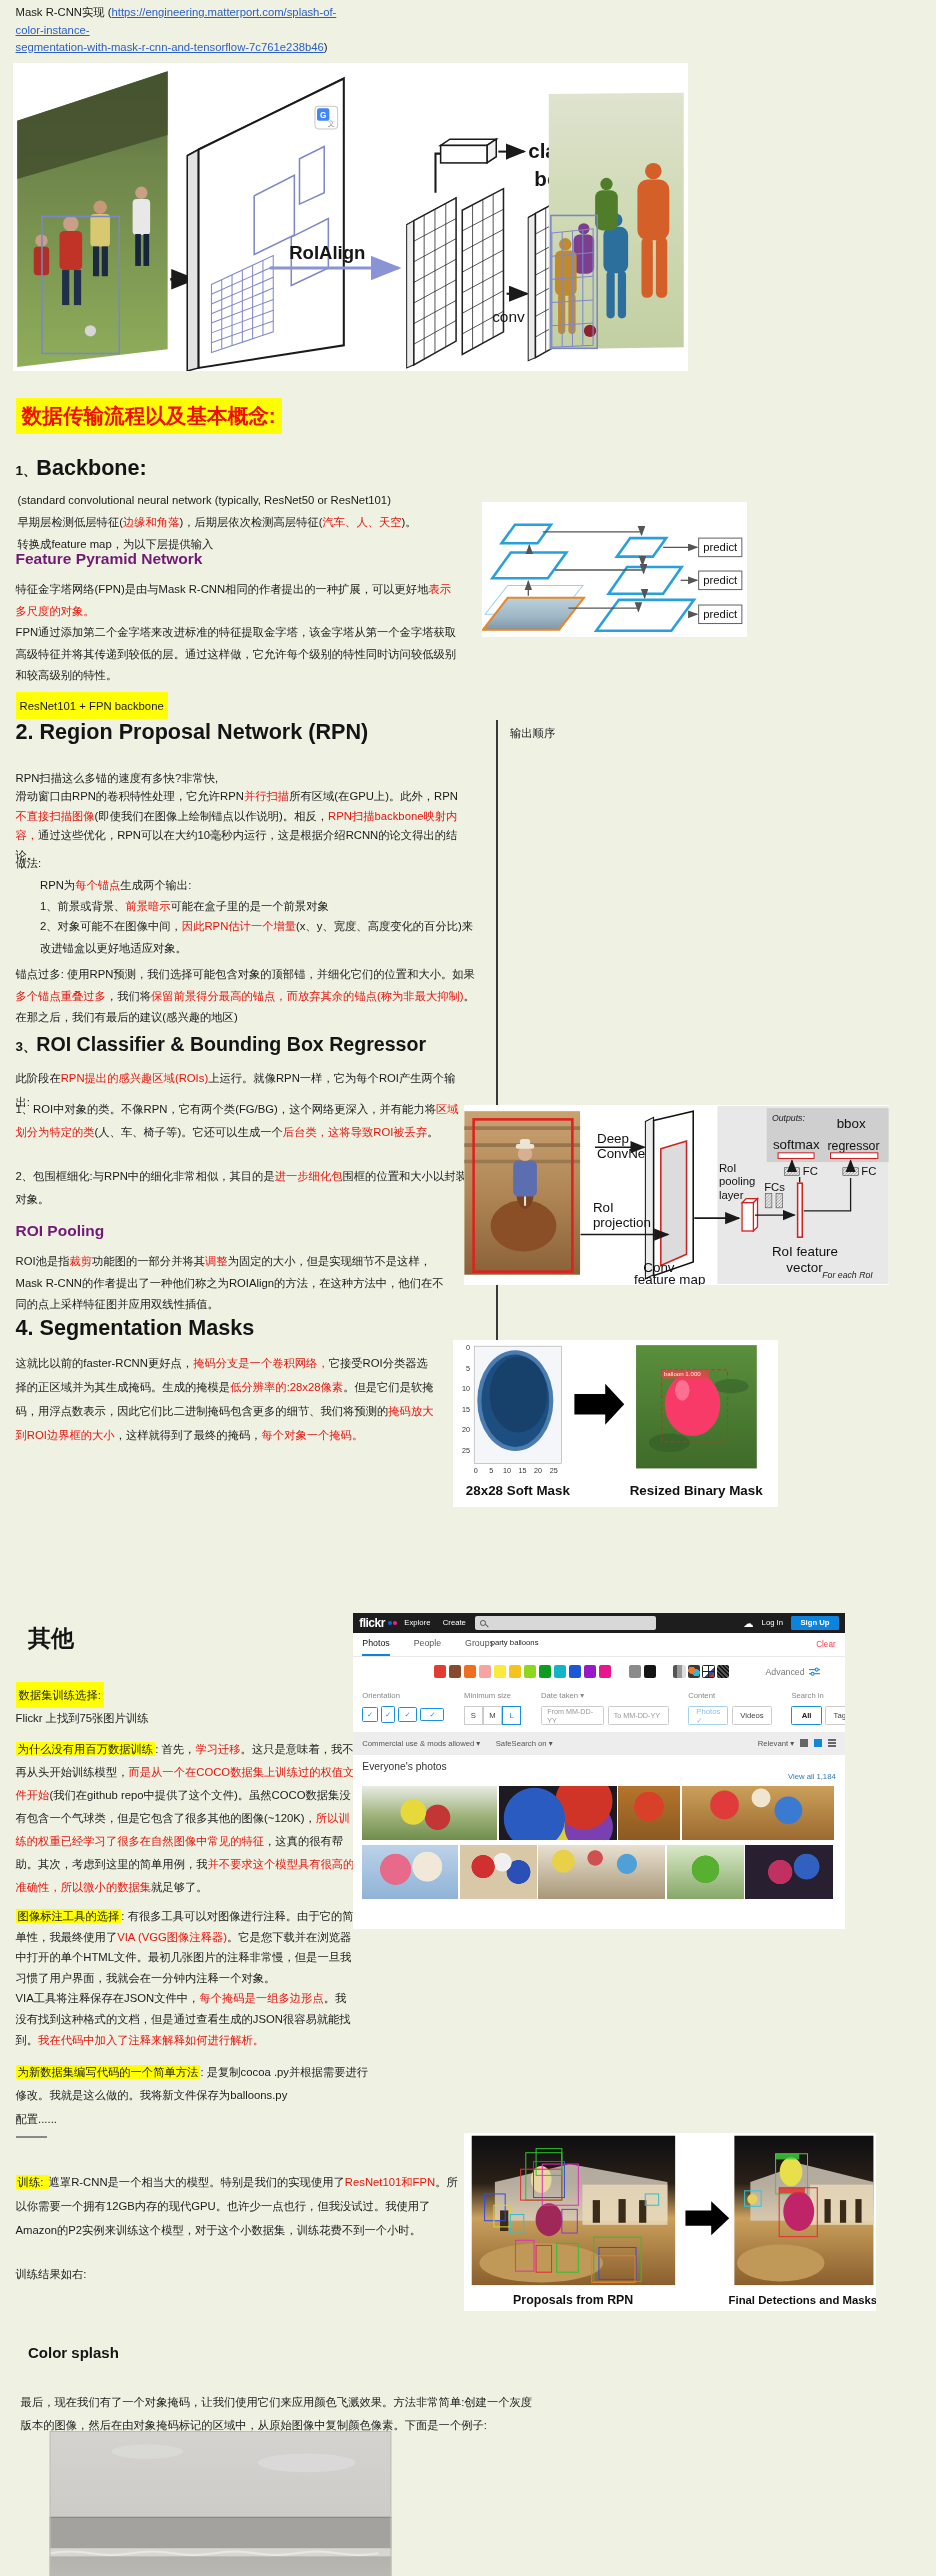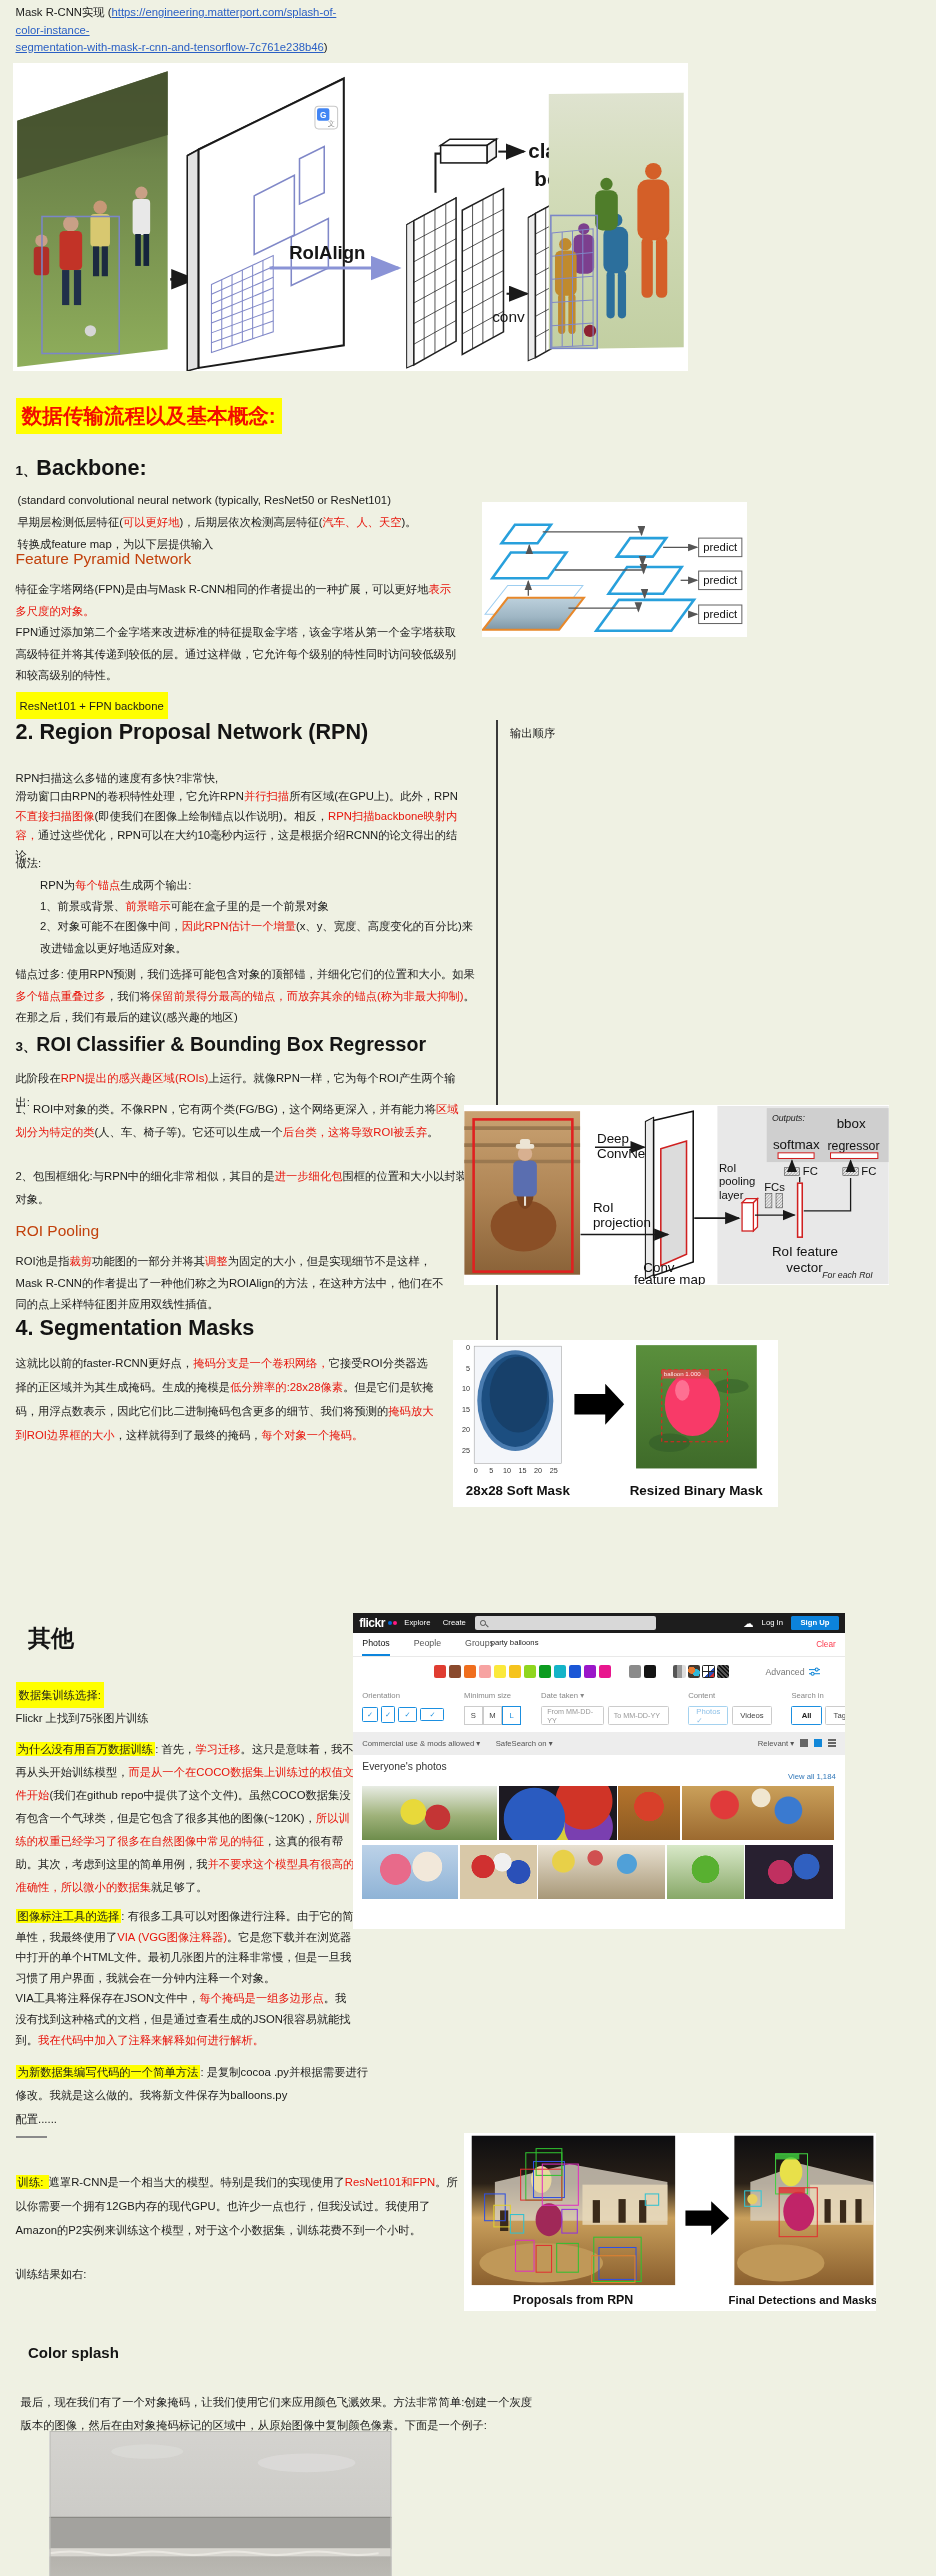--- a/index.html
+++ b/index.html
@@ -7,21 +7,21 @@
   body { font-family:"Liberation Sans","DejaVu Sans",sans-serif; color:#1b1b1b; }
   .page { position:relative; width:937px; height:2632px; background:#eff1e3; overflow:hidden; }
   .abs { position:absolute; }
   .fig { position:absolute; background:#fff; }
   .para { font-size:11.3px; line-height:24px; color:#1b1b1b; }
   .seg-red { color:#e8150c; }
   .seg-hl { background:#ffff00; padding:1px 2.1px; }
   .seg-hnum { font-size:13.4px; }
   .lnk { color:#2a5fc4; text-decoration:underline; white-space:pre-line; cursor:pointer; }
   .h1 { font-size:21.6px; font-weight:600; color:#141414; }
-  .h2 { font-size:15.5px; font-weight:400; color:#c2410c; }
+  .h2 { font-size:15.5px; font-weight:700; color:#701a75; }
   .hl-yellow { display:inline-block; background:#ffff00; }
   .main-heading { font-size:20.6px; font-weight:700; color:#f20d00; background:#ffff00; padding:4.1px 6.2px; display:inline-block; }
   .dash { background:#8a8a8a; height:1.5px; }
   .v-arrow { background:#3a3a3a; width:2.1px; }
   .v-arrow-head { width:0; height:0; border-left:5.7px solid transparent; border-right:5.7px solid transparent; border-top:10.3px solid #3a3a3a; }
 
   
   .fk { position:absolute; background:#fff; overflow:hidden; }
   .fk-top { height:19.6px; background:#1d1d1d; display:flex; align-items:center; padding:0 6.2px; }
   .fk-logo { color:#fff; font-size:12px; font-weight:bold; letter-spacing:-0.5px; margin-right:2.1px; }
@@ -242,21 +242,21 @@
         </g>
         <rect x="1044" y="296" width="90" height="258" fill="none" stroke="#7b86c8" stroke-width="3"></rect>
       </g>
     </svg>
   </div>
 
   <div class="abs main-heading" style="left:15.5px; top:398px;">数据传输流程以及基本概念:</div>
 
   <div class="abs h1" style="left:15.5px; top:455px;"><span class="seg-hnum">1、</span><span>Backbone:</span></div>
   <div class="abs para" style="left:17.5px; top:490px; width:453px; line-height:21.6px;"> (standard convolutional neural network (typically, ResNet50 or ResNet101)</div>
-  <div class="abs para" style="left:17.5px; top:512px; width:464px; line-height:21.6px;"><span>早期层检测低层特征(</span><span class="seg-red">可以更好地</span><span>)，后期层依次检测高层特征(</span><span class="seg-red">汽车、人、天空</span><span>)。</span></div>
+  <div class="abs para" style="left:17.5px; top:512px; width:464px; line-height:21.6px;"><span>早期层检测低层特征(</span><span class="seg-red">边缘和角落</span><span>)，后期层依次检测高层特征(</span><span class="seg-red">汽车、人、天空</span><span>)。</span></div>
   <div class="abs para" style="left:17.5px; top:534px; width:453px; line-height:21.6px;">转换成feature map，为以下层提供输入</div>
 
   <div class="abs h2" style="left:15.5px; top:550px;">Feature Pyramid Network</div>
   <div class="abs para" style="left:15.5px; top:579px; width:443px; line-height:21.6px;"><span>特征金字塔网络(FPN)是由与Mask R-CNN相同的作者提出的一种扩展，可以更好地</span><span class="seg-red">表示多尺度的对象。</span><span></span><br><span>FPN通过添加第二个金字塔来改进标准的特征提取金字塔，该金字塔从第一个金字塔获取高级特征并将其传递到较低的层。通过这样做，它允许每个级别的特性同时访问较低级别和较高级别的特性。</span></div>
 
   <div class="fig" style="left:482px; top:502px; width:265px; height:135px;">
     <svg width="265" height="135" viewBox="0 0 515 262">
       <defs>
         <linearGradient id="gSea" x1="0" y1="0" x2="0" y2="1">
           <stop offset="0" stop-color="#bcd0dc"></stop>

